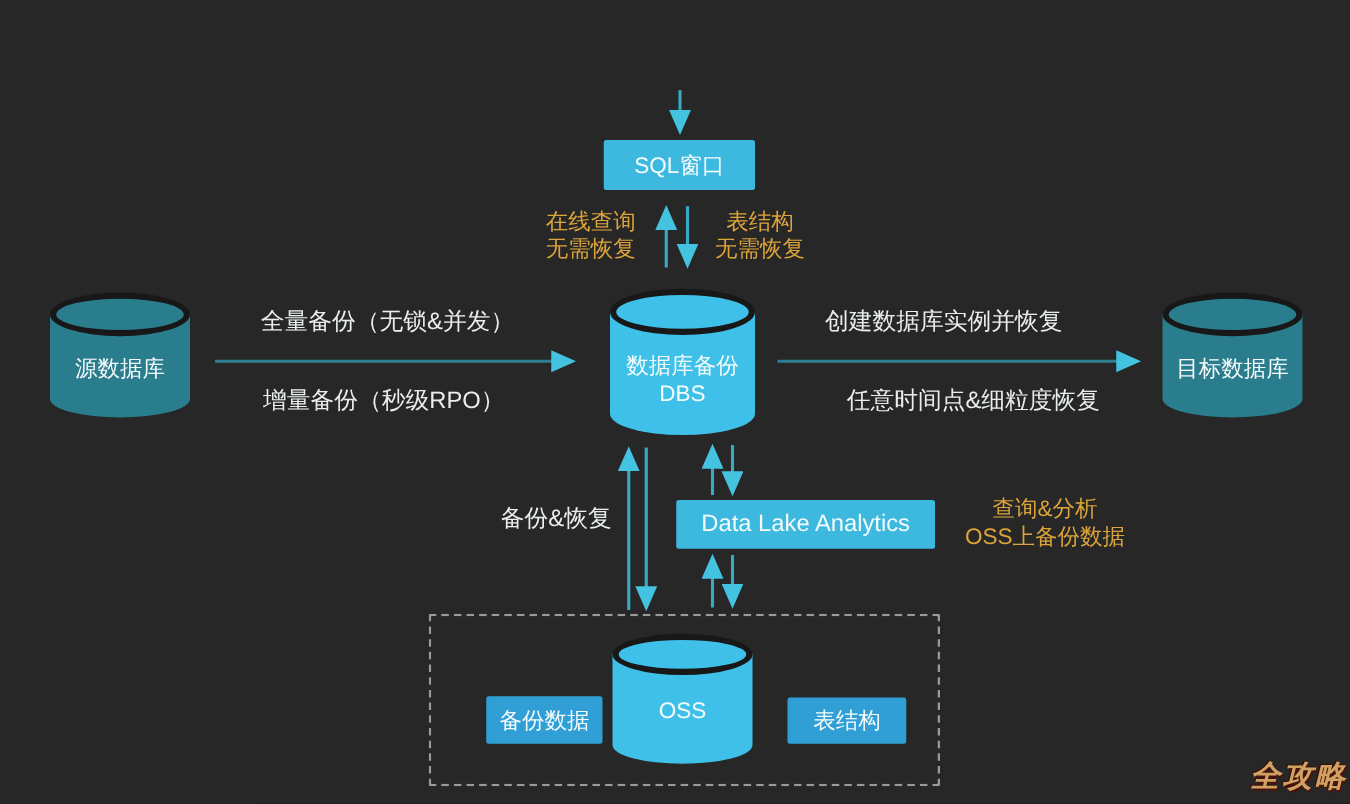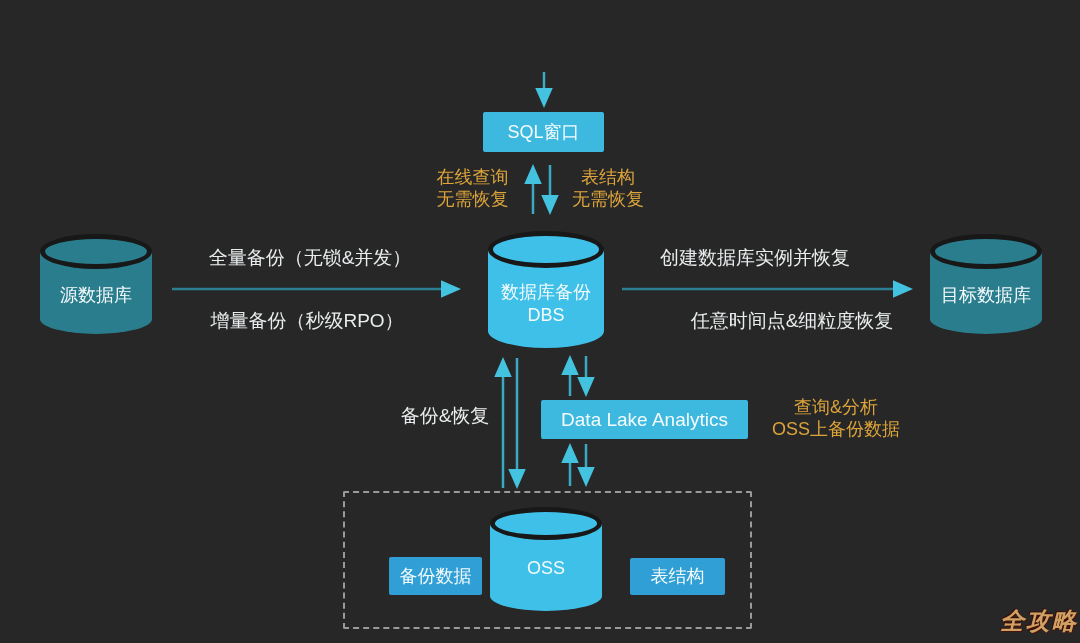--- a/index.html
+++ b/index.html
@@ -126,21 +126,21 @@
     <div class="cyl-top" style="height:35px;background:#2a7d8d;"></div>
     <div class="cyl-label" style="top:50px;">
       <div>目标数据库</div>
     </div>
   </div>
 
   <div class="edge-label" style="left:175px;top:246px;width:270px;">全量备份（无锁&amp;并发）</div>
   <div class="edge-label" style="left:625px;top:246px;width:260px;">创建数据库实例并恢复</div>
 
   <div class="edge-label" style="left:172px;top:309px;width:270px;">增量备份（秒级RPO）</div>
-  <div class="edge-label" style="left:662px;top:309px;width:260px;">任意时间点&amp;细粒度恢复</div>
+  <div class="edge-label" style="left:620px;top:309px;width:260px;text-align:right;">任意时间点&amp;细粒度恢复</div>
 
   <div class="edge-label" style="left:395px;top:404px;width:100px;">备份&amp;恢复</div>
 
   <div class="box" style="left:541px;top:400px;width:207px;height:39px;font-size:19px;">
     <span>Data Lake Analytics</span>
   </div>
 
   <div class="edge-label orange" style="left:762px;top:396px;width:148px;">
     <div>查询&amp;分析</div>
     <div>OSS上备份数据</div>

